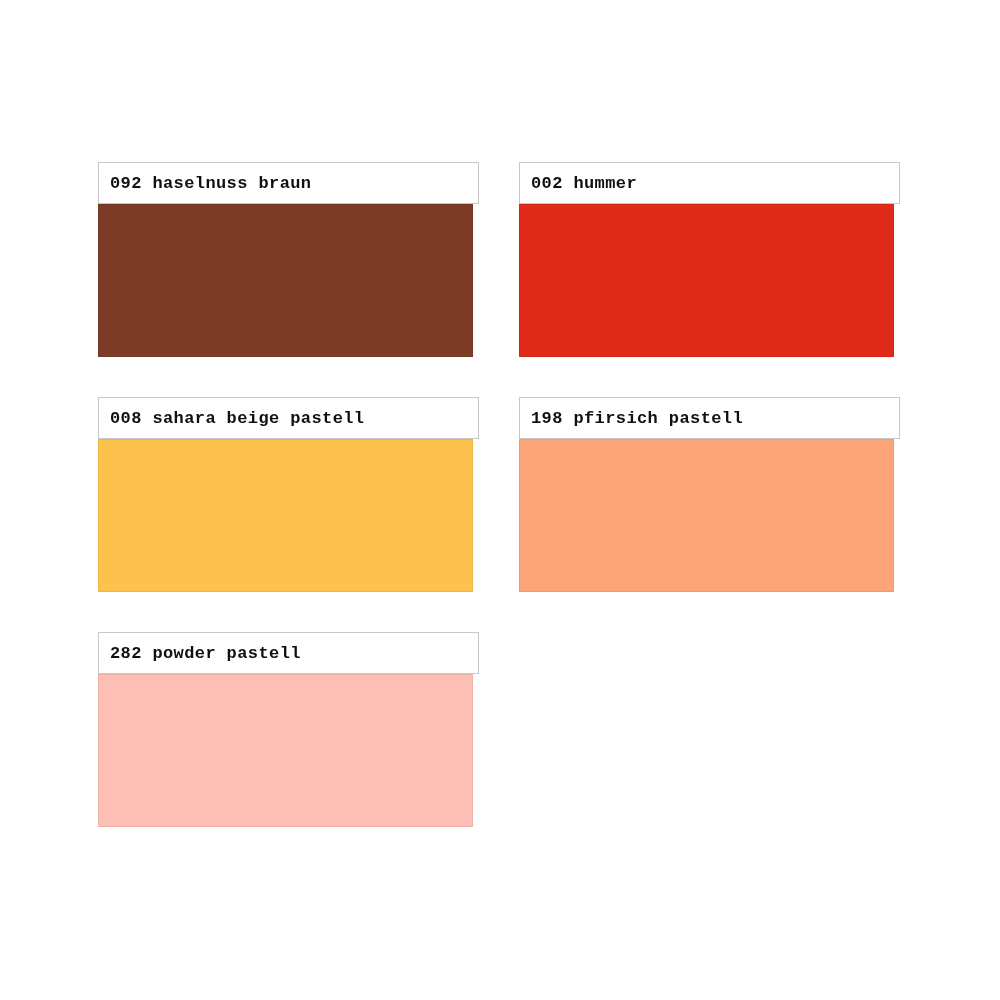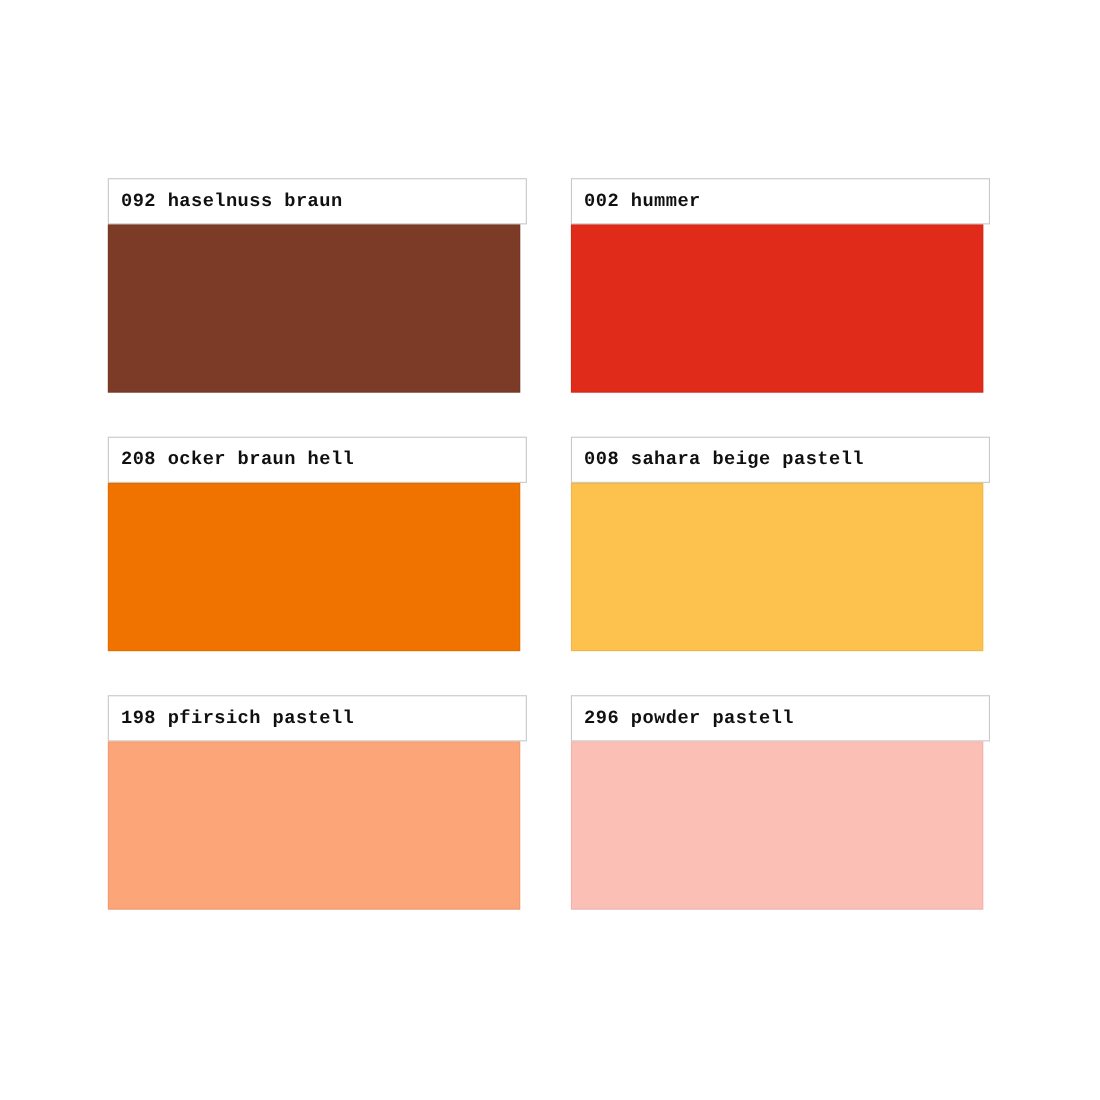--- a/index.html
+++ b/index.html
@@ -94,28 +94,20 @@
 
     <div class="swatch-card">
       <div class="swatch-label">
         <span class="swatch-label-text">002 hummer</span>
       </div>
       <div class="swatch-color" style="background-color: rgb(224, 43, 27);">
         <div class="swatch-color-inner"></div>
       </div>
     </div>
 
-    <div class="swatch-card">
-      <div class="swatch-label">
-        <span class="swatch-label-text">208 ocker braun hell</span>
-      </div>
-      <div class="swatch-color" style="background-color: rgb(240, 115, 0);">
-        <div class="swatch-color-inner"></div>
-      </div>
-    </div>
 
     <div class="swatch-card">
       <div class="swatch-label">
         <span class="swatch-label-text">008 sahara beige pastell</span>
       </div>
       <div class="swatch-color" style="background-color: rgb(253, 194, 78);">
         <div class="swatch-color-inner"></div>
       </div>
     </div>
 
@@ -123,21 +115,21 @@
       <div class="swatch-label">
         <span class="swatch-label-text">198 pfirsich pastell</span>
       </div>
       <div class="swatch-color" style="background-color: rgb(252, 165, 120);">
         <div class="swatch-color-inner"></div>
       </div>
     </div>
 
     <div class="swatch-card">
       <div class="swatch-label">
-        <span class="swatch-label-text">296 powder pastell</span>
+        <span class="swatch-label-text">282 powder pastell</span>
       </div>
       <div class="swatch-color" style="background-color: rgb(252, 191, 182);">
         <div class="swatch-color-inner"></div>
       </div>
     </div>
 
   </div>
 </div>
 
 </body></html>

